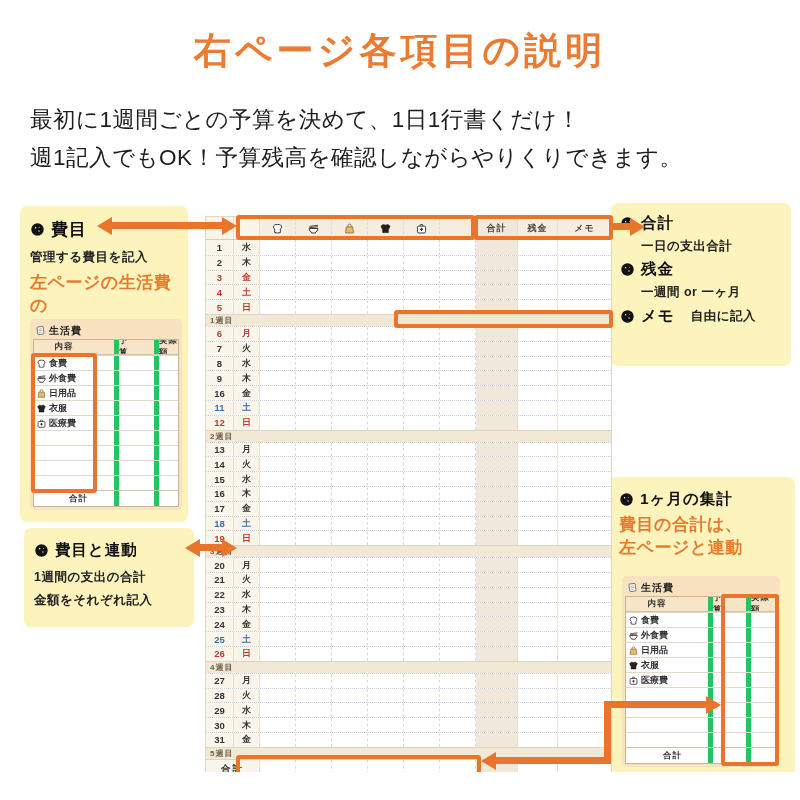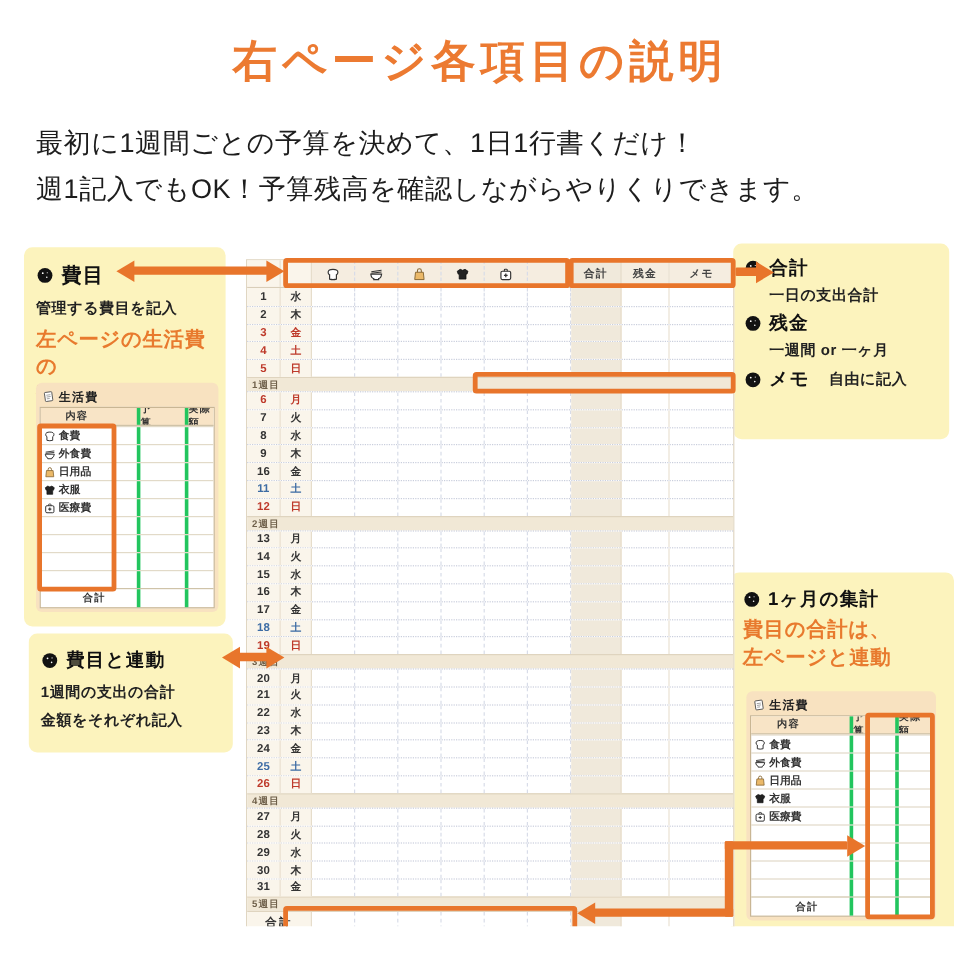--- a/index.html
+++ b/index.html
@@ -35,21 +35,21 @@
   .mini-title{display:flex;align-items:center;gap:3px;height:17px;font-size:10px;font-weight:bold;
      letter-spacing:1px;color:#222;padding-left:2px;}
   .mini-tb{background:#fff;border:1px solid #C9B694;}
   .mrow{display:grid;grid-template-columns:60px 40px 44px;height:15px;box-sizing:border-box;}
   #mini-right .mrow{grid-template-columns:62px 38px 50px;}
   .mrow + .mrow{border-top:1px solid #E2DAC8;}
   .mhead{background:#F8E4C6;border-bottom:1px solid #CFC3A8;}
   .mtotal{border-top:1px solid #CFC3A8 !important;height:16px;}
   .mc{display:flex;align-items:center;justify-content:center;font-size:8.5px;font-weight:bold;
       color:#333;letter-spacing:1px;box-sizing:border-box;overflow:hidden;}
-  .mc + .mc{border-left:3px solid #22c55e;margin-left:20px;}
+  .mc + .mc{border-left:5px solid #22c55e;margin-left:20px;}
   .mc-label{justify-content:flex-start;gap:2px;padding-left:2px;font-size:9px;letter-spacing:0;}
   .mc-total{justify-content:flex-end;padding-right:6px;}
   .icn{display:inline-flex;}
   .icn svg{width:11px;height:11px;display:block;}
 
   
   .cal{position:absolute;left:205px;top:216px;width:407px;height:563px;background:#fff;
        border:1px solid #E0D6C2;box-sizing:border-box;}
   .cal-header{display:grid;grid-template-columns:28px 26px repeat(6,36px) 42px 40px 53px;
        height:23px;background:#F5EDE0;border-bottom:1px solid #D9CEB9;box-sizing:border-box;}

